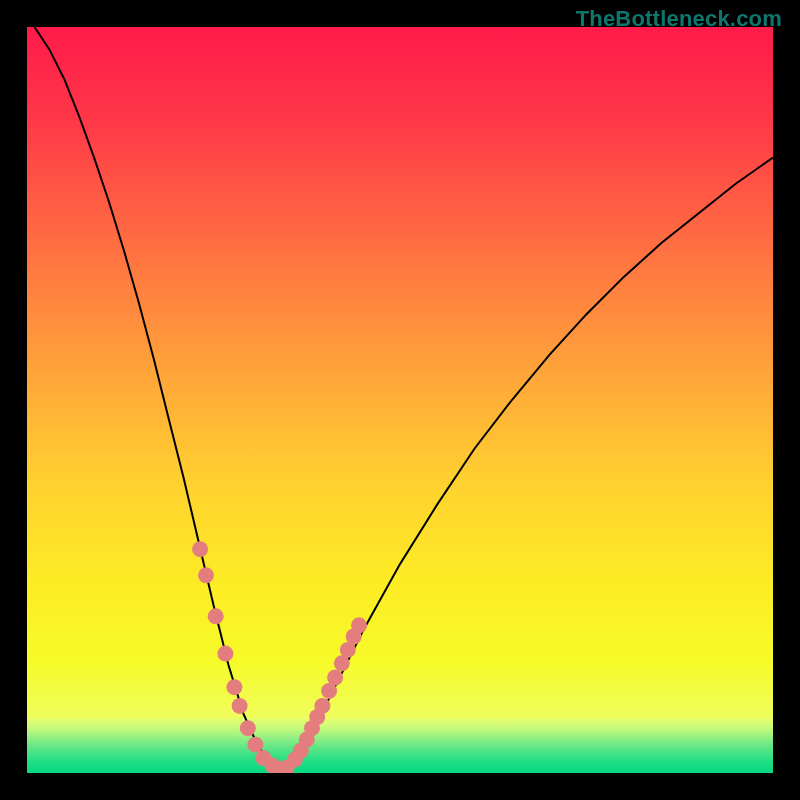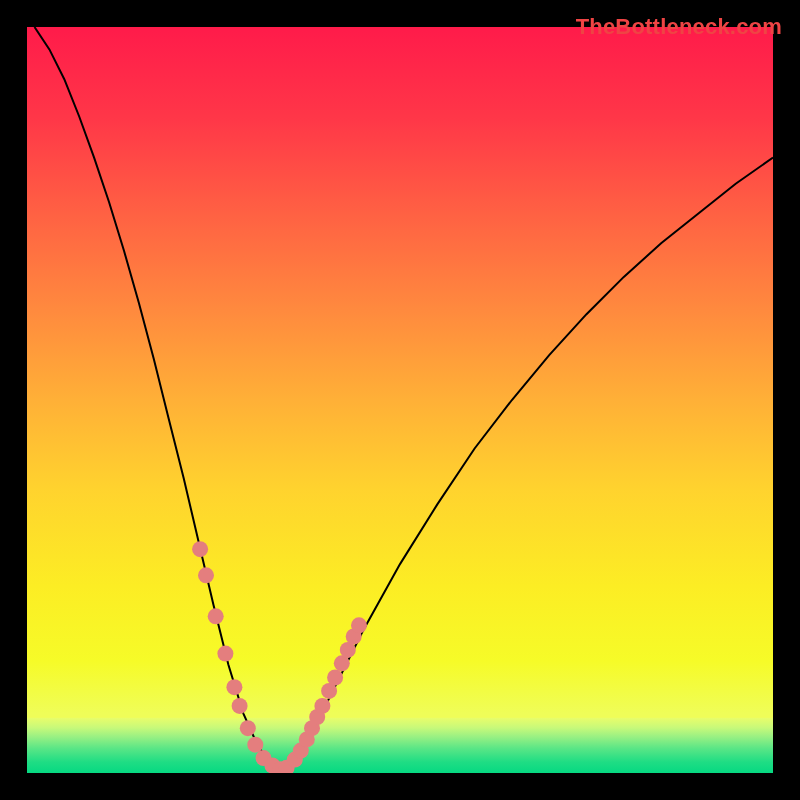--- a/index.html
+++ b/index.html
@@ -5,26 +5,26 @@
   * { margin: 0; padding: 0; box-sizing: border-box; }
   html, body { width: 800px; height: 800px; overflow: hidden; background: #000; }
   .frame {
     position: relative;
     width: 800px;
     height: 800px;
     background: #000;
   }
   .watermark {
     position: absolute;
-    top: 14px;
+    top: 6px;
     right: 18px;
     font-family: Arial, Helvetica, sans-serif;
     font-size: 22px;
     font-weight: 600;
-    color: #ef4444;
+    color: #0f766e;
     letter-spacing: 0.2px;
     z-index: 10;
   }
   .plot-area {
     position: absolute;
     left: 27px;
     top: 27px;
     width: 746px;
     height: 746px;
     overflow: hidden;

